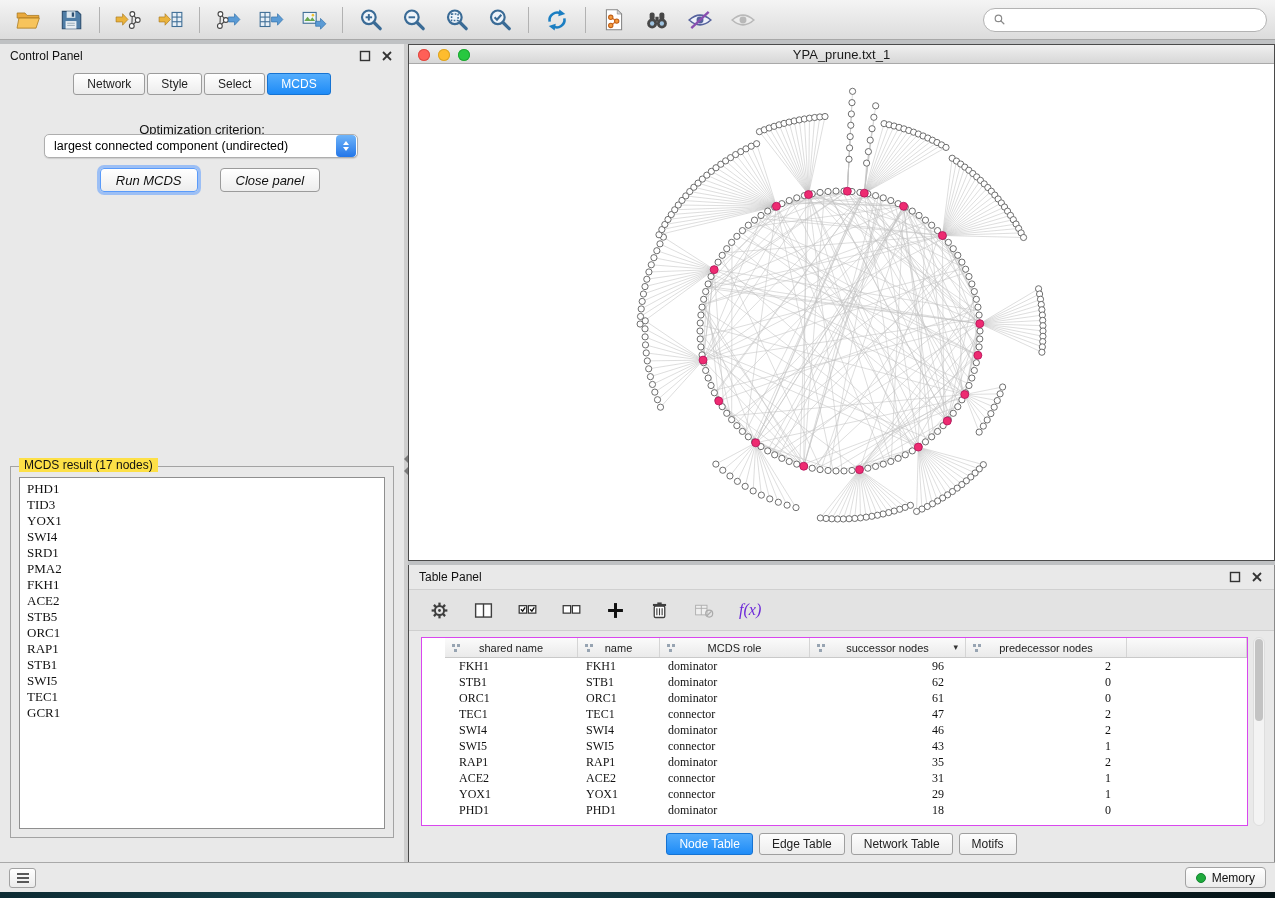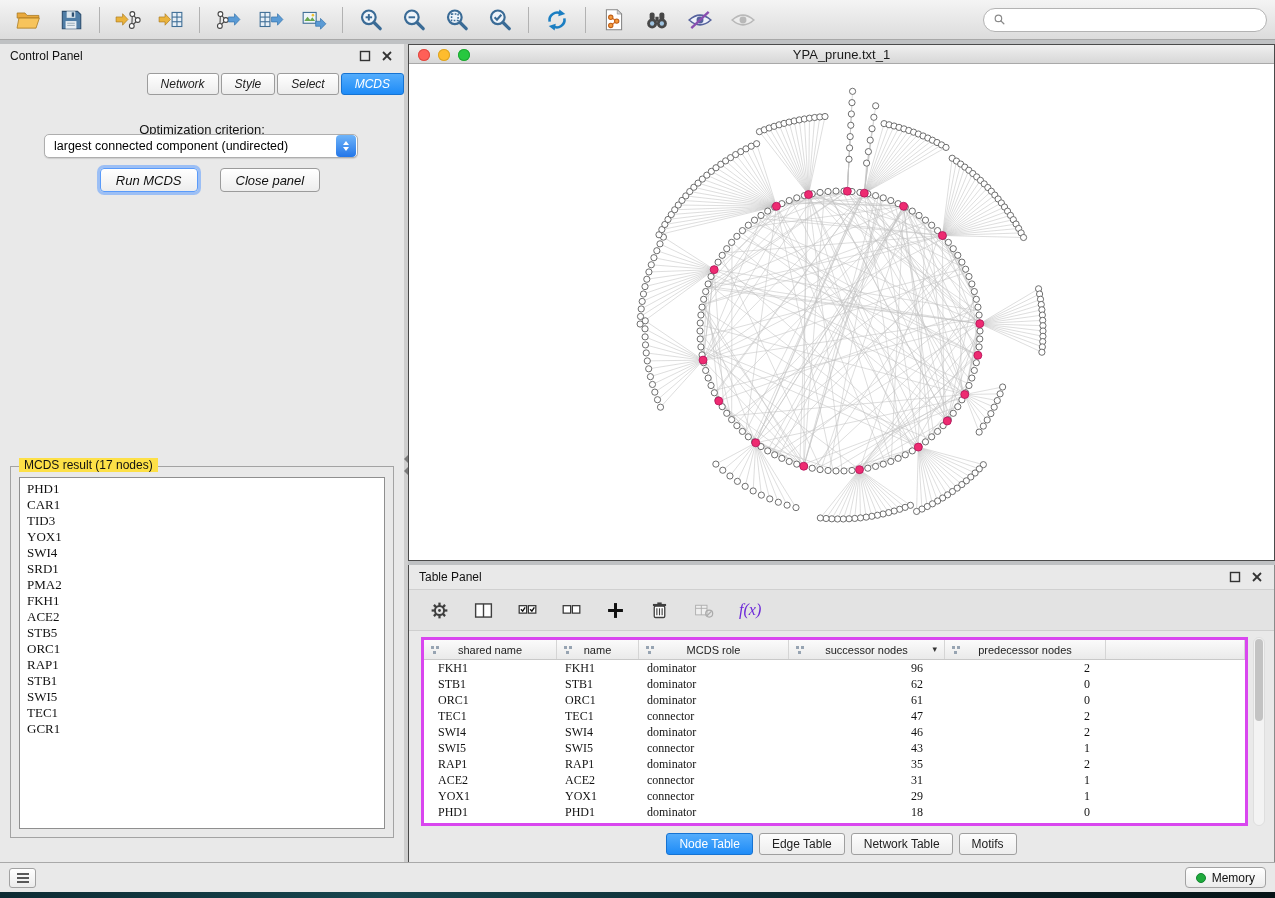--- a/index.html
+++ b/index.html
@@ -16,21 +16,21 @@
   .tb-sep{width:1px;height:26px;background:#b2b2b2;margin:0 5px;}
   .tb-search{margin-left:auto;width:284px;height:24px;border:1px solid #b3b3b3;border-radius:13px;
     background:#fff;display:flex;align-items:center;padding:0 9px;gap:6px;}
   .tb-search input{border:none;outline:none;flex:1;font-size:12px;background:transparent;}
 
   
   .control-panel{position:absolute;left:0;top:44px;width:404px;bottom:36px;background:#e9e9e9;}
   .panel-head{height:24px;display:flex;align-items:center;padding:0 10px;font-size:12px;color:#111;}
   .panel-head .spacer{flex:1;}
   .ph-icon{width:15px;height:15px;margin-left:7px;display:flex;align-items:center;justify-content:center;}
-  .cp-tabs{display:flex;justify-content:flex-end;gap:2px;margin-top:5px;font-style:italic;}
+  .cp-tabs{display:flex;justify-content:center;gap:2px;margin-top:5px;}
   .tab{font-size:12px;padding:3px 13px;border:1px solid #9c9c9c;border-radius:3px;
        background:linear-gradient(#ffffff,#ececec);color:#222;}
   .tab.active{background:linear-gradient(#54adfc,#1e8bf7);border-color:#1673d2;color:#fff;}
   .opt-label{text-align:center;margin-top:27px;font-size:13px;color:#111;}
   .select-box{position:absolute;left:44px;top:90px;width:314px;height:24px;border:1px solid #aeaeae;
     border-radius:5px;background:#fff;display:flex;align-items:center;box-shadow:0 1px 1px rgba(0,0,0,.12);}
   .sel-text{flex:1;font-size:12.5px;padding-left:9px;white-space:nowrap;overflow:hidden;}
   .sel-stepper{width:20px;height:22px;margin-right:1px;border-radius:4px;
     background:linear-gradient(#6fb4f9,#2376e8);display:flex;flex-direction:column;
     align-items:center;justify-content:center;gap:2px;}
@@ -66,21 +66,21 @@
   
   .table-panel{position:absolute;left:408px;top:565px;right:0;bottom:36px;background:#e9e9e9;
     border-left:1px solid #4a4a4a;border-right:1px solid #8a8a8a;}
   .tp-toolbar{position:absolute;top:24px;left:0;right:0;height:42px;background:#e3e3e3;
     border-top:1px solid #d0d0d0;border-bottom:1px solid #cfcfcf;
     display:flex;align-items:center;padding:0 18px;gap:20px;}
   .tp-icon{width:24px;height:24px;display:flex;align-items:center;justify-content:center;}
   .tp-icon svg{width:21px;height:21px;}
   .fx-label{font:italic 16px "Liberation Serif",serif;color:#6d28d9;margin-left:4px;}
   .tp-table-wrap{position:absolute;left:12px;right:26px;top:72px;bottom:36px;background:#fff;
-    border:3px solid #d946ef;overflow:hidden;}
+    border:1px solid #d946ef;overflow:hidden;padding-left:23px;}
   .grid-cols{display:grid;grid-template-columns:133px 82px 150px 156px 161px minmax(0,1fr);}
   .thead{height:20px;background:linear-gradient(#fbfbfb,#eaeaea);border-bottom:1px solid #c9c9c9;}
   .th{display:flex;align-items:center;justify-content:center;font-size:11px;color:#222;
     border-right:1px solid #d5d5d5;position:relative;}
   .hicon{position:absolute;left:7px;top:6px;width:3px;height:3px;background:#97a4b2;
     box-shadow:5px 0 0 #97a4b2,2px 5px 0 #97a4b2;}
   .sort{position:absolute;right:7px;font-size:9px;color:#333;top:4px;}
   .trow{height:16px;}
   .td{font:12px "Liberation Serif",serif;color:#111;display:flex;align-items:center;overflow:hidden;white-space:nowrap;}
   .td.c0{padding-left:14px;}
@@ -309,21 +309,20 @@
       </span>
   </div>
   <div class="btn-row">
     <div class="btn focus">Run MCDS</div>
     <div class="btn">Close panel</div>
   </div>
   <div class="mcds-box">
     <div class="mcds-legend">MCDS result (17 nodes)</div>
     <div class="mcds-list" id="mcds-list">
         <div class="mcds-item">PHD1</div>
-        <div class="mcds-item">CAR1</div>
         <div class="mcds-item">TID3</div>
         <div class="mcds-item">YOX1</div>
         <div class="mcds-item">SWI4</div>
         <div class="mcds-item">SRD1</div>
         <div class="mcds-item">PMA2</div>
         <div class="mcds-item">FKH1</div>
         <div class="mcds-item">ACE2</div>
         <div class="mcds-item">STB5</div>
         <div class="mcds-item">ORC1</div>
         <div class="mcds-item">RAP1</div>

